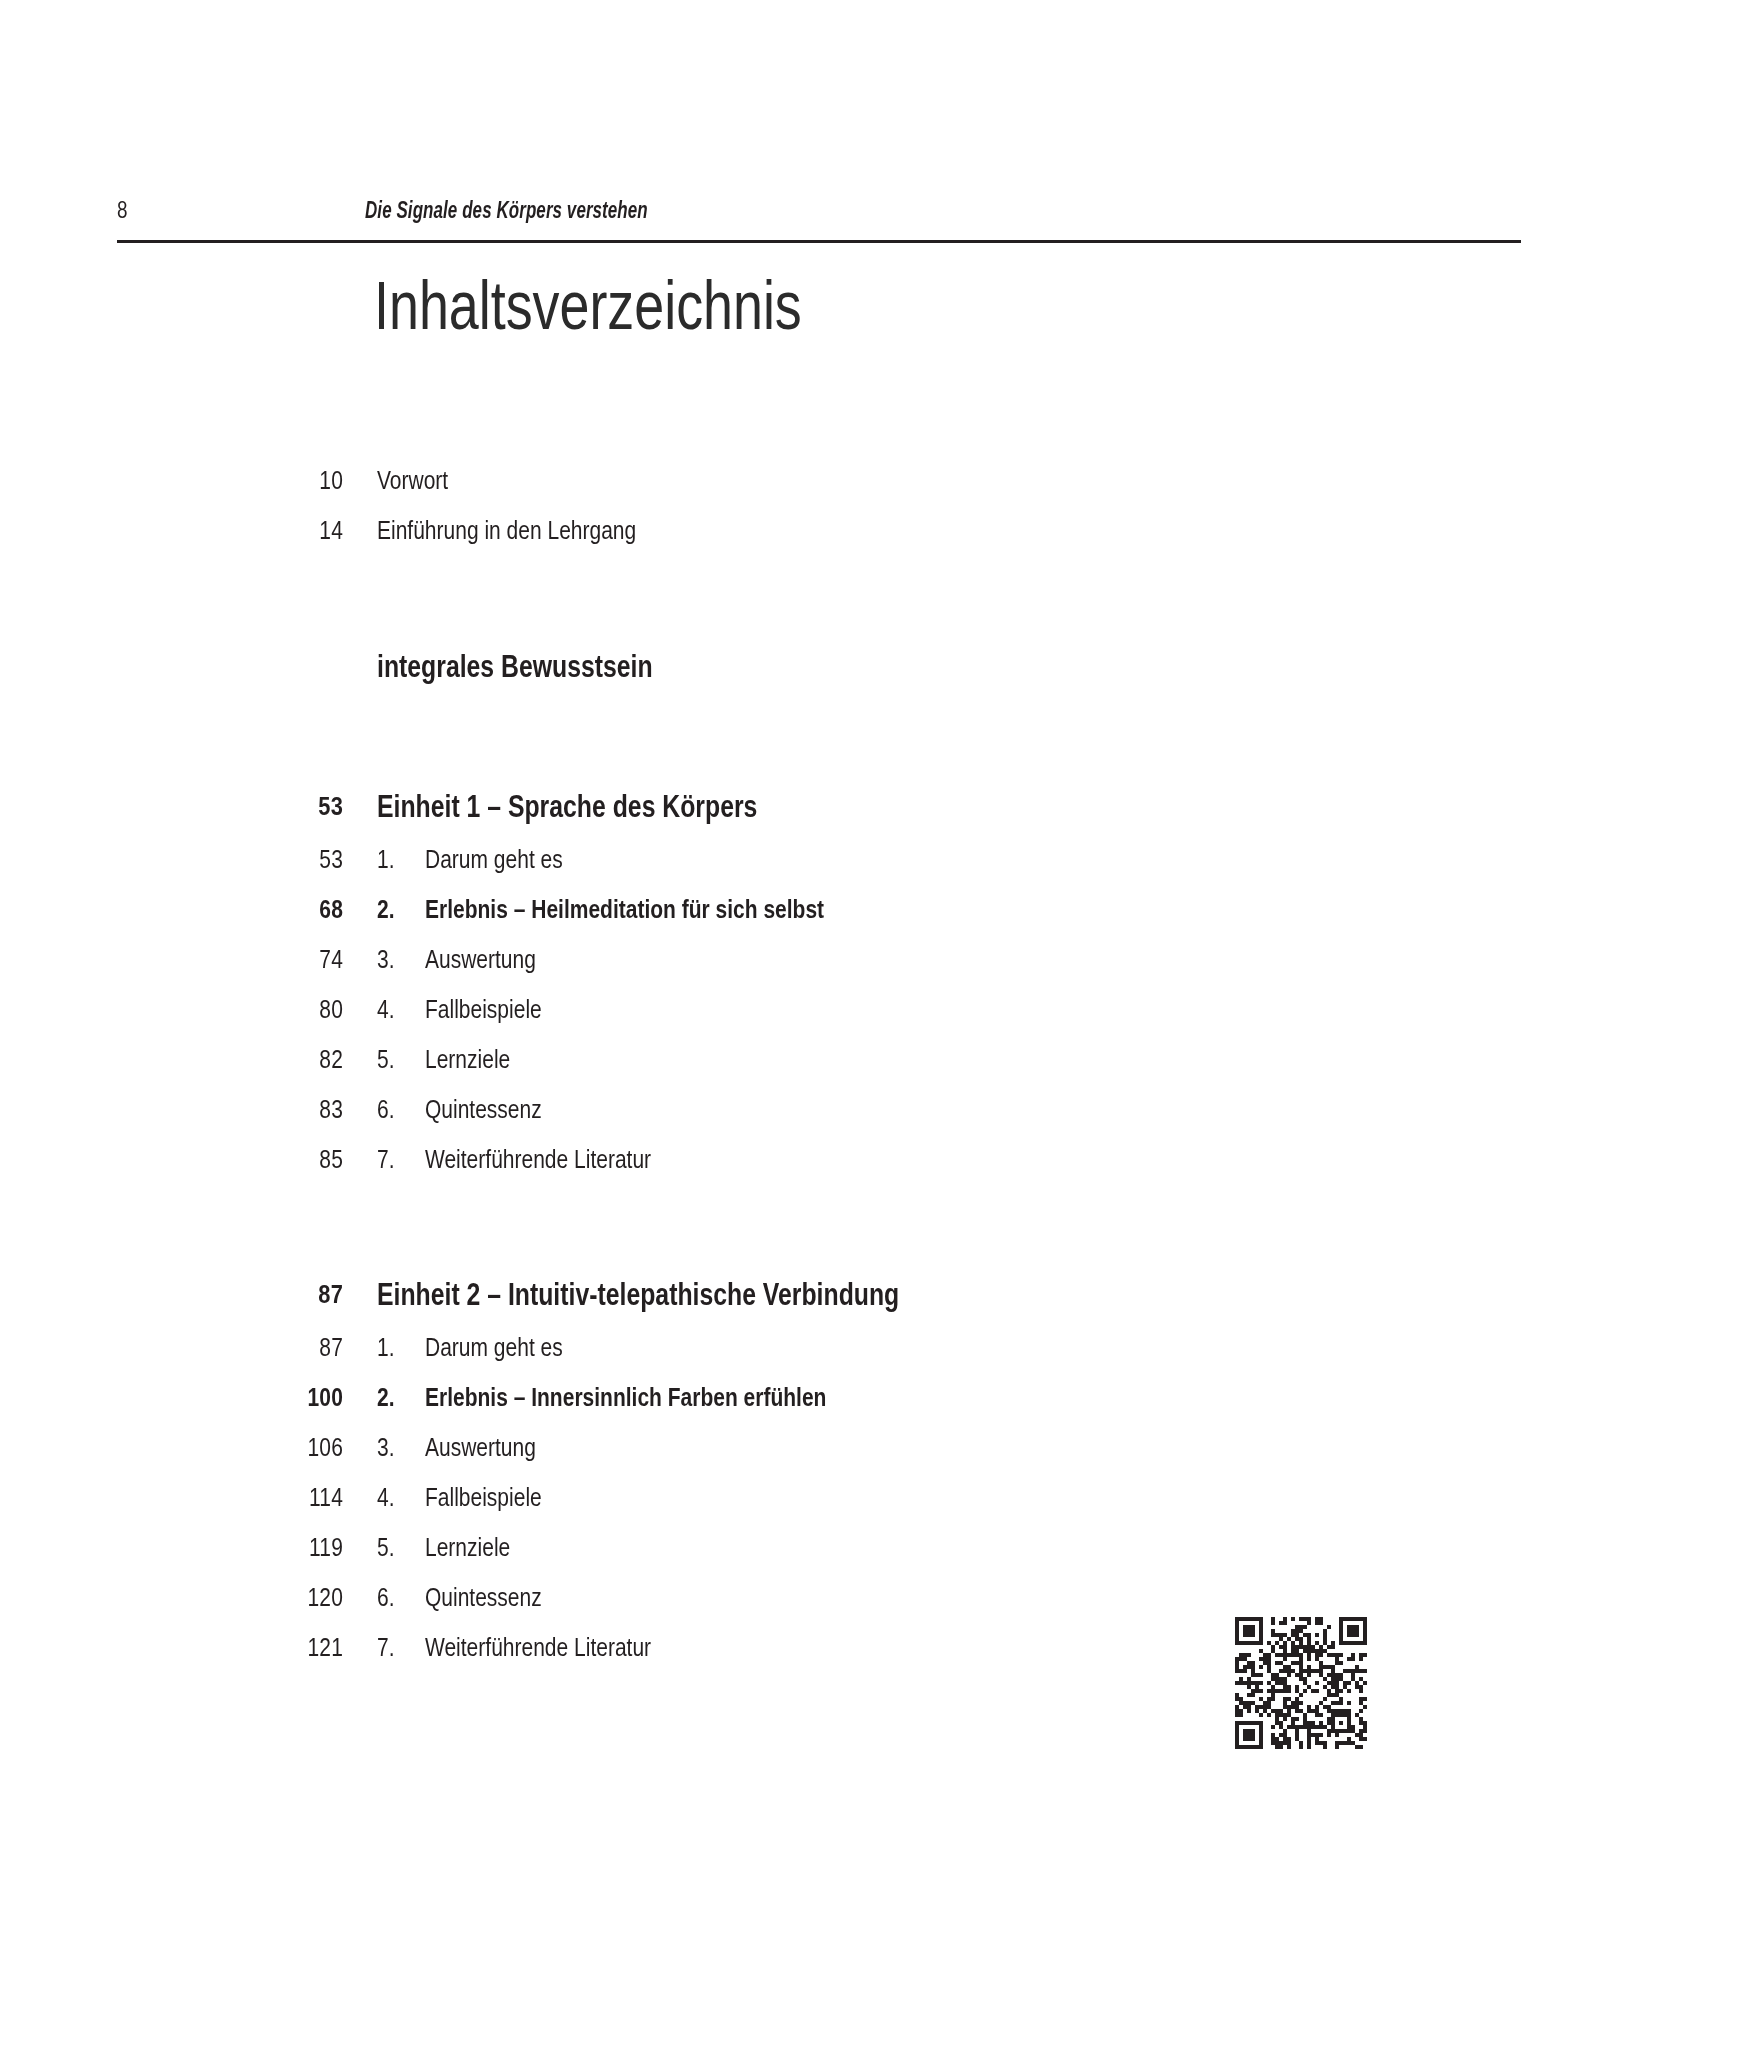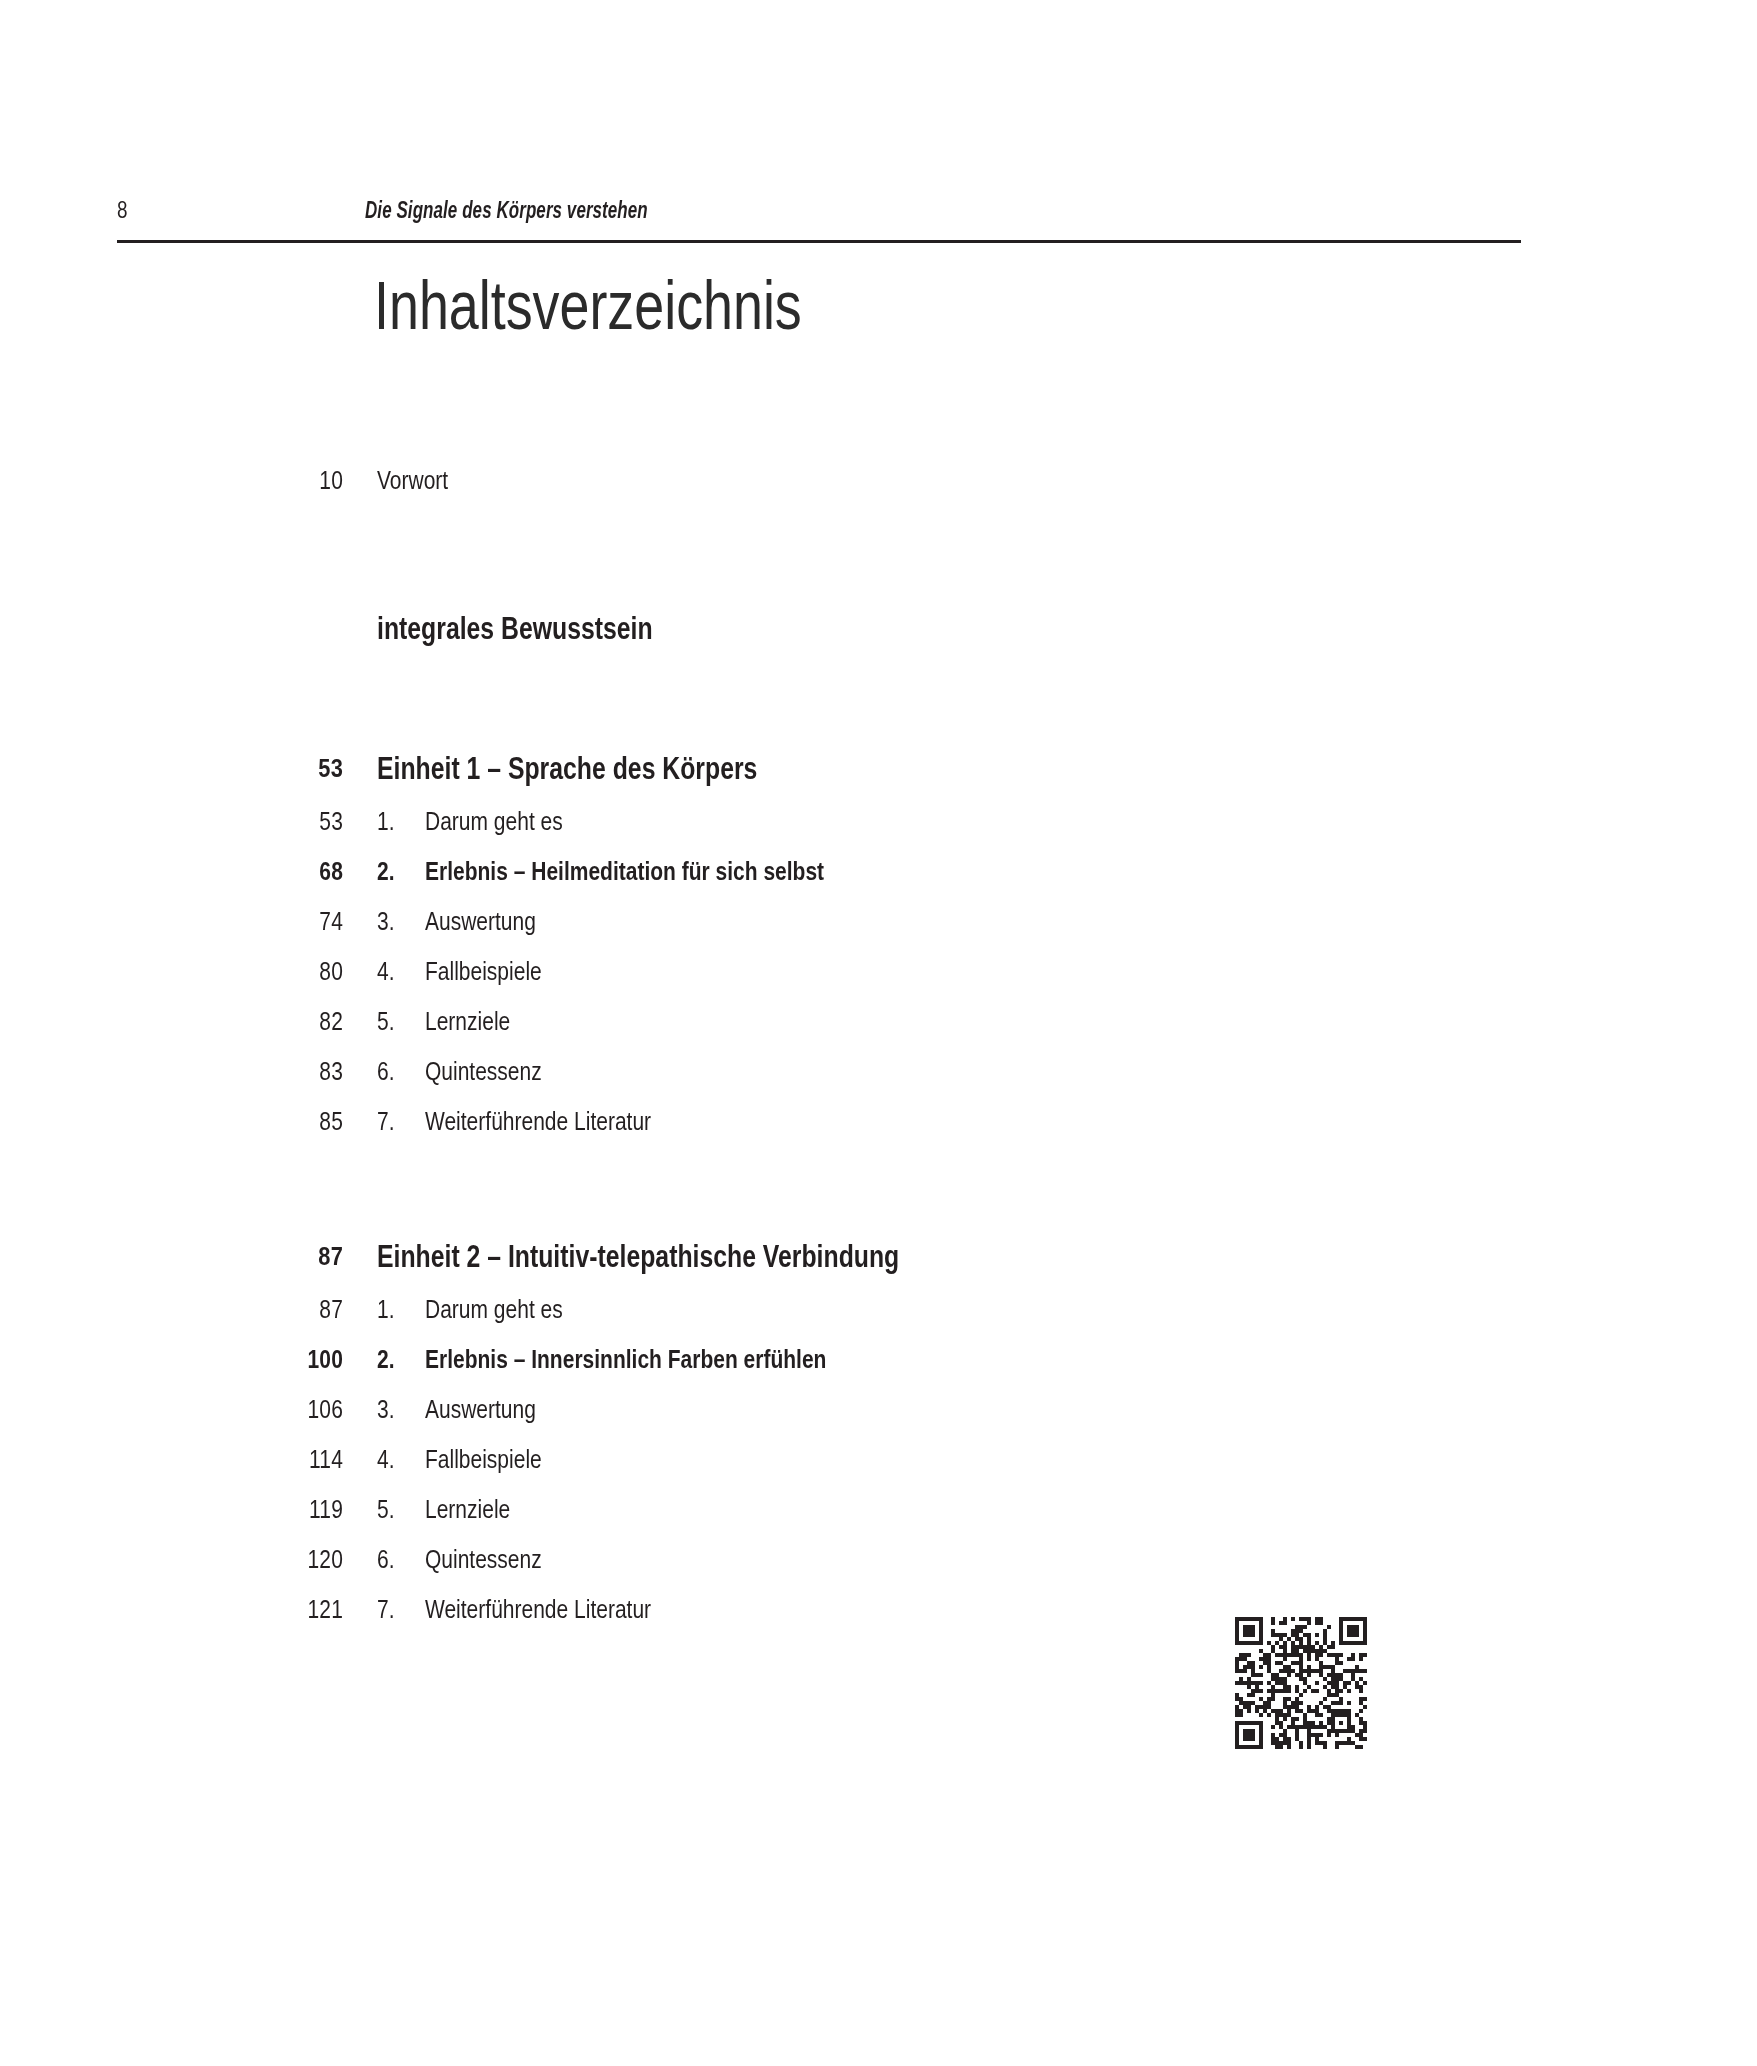--- a/index.html
+++ b/index.html
@@ -139,21 +139,21 @@
     font-weight: 700;
     transform: scaleX(0.84);
   }
   .row.head .label {
     left: 377px;
     font-size: 31px;
     line-height: 55px;
     font-weight: 700;
     transform: scaleX(0.80);
   }
-  .row.head2 { height: 52px; margin-top: 12px; }
+  .row.head2 { height: 52px; }
   .row.head2 .label {
     left: 377px;
     top: 0;
     font-size: 31px;
     line-height: 52px;
     font-weight: 700;
     transform: scaleX(0.80);
   }
 
   
@@ -183,20 +183,24 @@
   <div class="header-rule"></div>
 
   <div class="doc-title">Inhaltsverzeichnis</div>
 
   <div class="toc">
 
     <div class="toc-group">
       <div class="row">
         <span class="num">10</span>
         <span class="label nomark">Vorwort</span>
+      </div>
+      <div class="row">
+        <span class="num">14</span>
+        <span class="label nomark">Einführung in den Lehrgang</span>
       </div>
     </div>
 
     <div class="gap-lg"></div>
 
     <div class="toc-group">
       <div class="row head2">
         <span class="label">integrales Bewusstsein</span>
       </div>
     </div>

